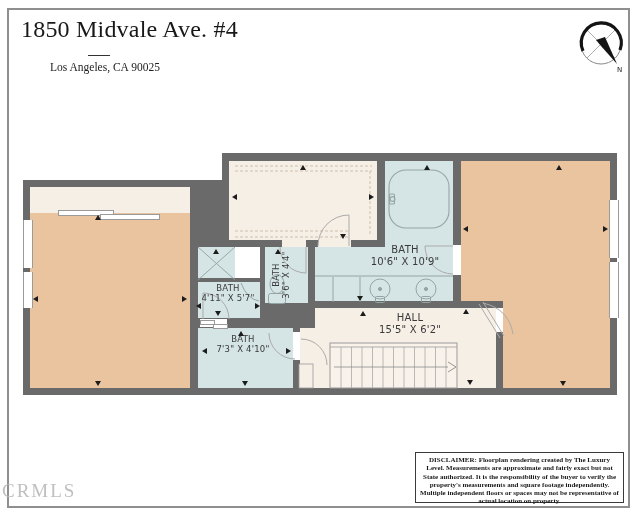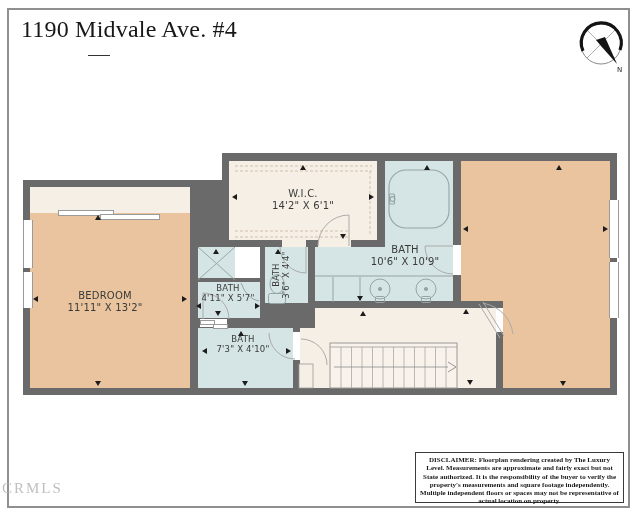--- a/index.html
+++ b/index.html
@@ -36,37 +36,38 @@
   .rl.sm{font-size:8.5px;line-height:10px;}
   .rl.vert{transform:translate(-50%,-50%) rotate(-90deg);}
   
   .mk{position:absolute;width:0;height:0;z-index:5;}
   .mk.up{border-left:3px solid transparent;border-right:3px solid transparent;border-bottom:5px solid #1c1c1c;}
   .mk.down{border-left:3px solid transparent;border-right:3px solid transparent;border-top:5px solid #1c1c1c;}
   .mk.left{border-top:3px solid transparent;border-bottom:3px solid transparent;border-right:5px solid #1c1c1c;}
   .mk.right{border-top:3px solid transparent;border-bottom:3px solid transparent;border-left:5px solid #1c1c1c;}
   
   .watermark{position:absolute;left:2px;top:480px;z-index:5;font-family:"Liberation Serif",serif;
-      font-size:15px;color:#bfbfbf;letter-spacing:2px;}
+      font-size:19px;color:#bfbfbf;letter-spacing:2px;}
   .footer-title{position:absolute;left:28px;top:472px;z-index:6;font-family:"Liberation Serif",serif;
       font-size:23px;color:#101010;}
   .disclaimer{position:absolute;left:415px;top:452px;width:209px;height:51px;z-index:6;
       border:1.5px solid #3a3a3a;box-sizing:border-box;padding:3px 4px;
       font-family:"Liberation Serif",serif;font-size:7px;line-height:8.3px;font-weight:600;
       color:#1a1a1a;text-align:center;}
   #compass{position:absolute;left:574px;top:14px;z-index:5;}
 </style>
 </head>
 <body>
 
 <div id="page">
   <div class="border-frame"></div>
 
-  <div class="title">1190 Midvale Ave. #4</div>
+  <div class="title">1850 Midvale Ave. #4</div>
   <div class="title-divider"></div>
+  <div class="subtitle">Los Angeles, CA 90025</div>
 
   <svg id="compass" width="56" height="64" viewBox="0 0 56 64">
     <circle cx="27" cy="30" r="20" fill="none" stroke="#8a8a8a" stroke-width="1"></circle>
     <line x1="13" y1="16" x2="41" y2="44" stroke="#9a9a9a" stroke-width="0.8"></line>
     <line x1="13" y1="44" x2="41" y2="16" stroke="#9a9a9a" stroke-width="0.8"></line>
     <path d="M 9 37 A 20 20 0 1 1 46 36" fill="none" stroke="#141414" stroke-width="3.2"></path>
     <polygon points="22,26 31,23 43,50 27,32" fill="#141414"></polygon>
     <text x="43" y="58" font-size="7" fill="#222" font-family="DejaVu Sans, sans-serif">N</text>
   </svg>
 
@@ -174,39 +175,35 @@
       <path d="M 349 215 A 31 31 0 0 0 318 246 M 349 215 L 349 246"></path>
       <path d="M 425 246 A 28 28 0 0 0 453 274 M 425 246 L 453 246"></path>
       <path d="M 280 247 A 26 26 0 0 0 306 273 M 306 247 L 306 273"></path>
       <path d="M 203 293 A 26 26 0 0 1 229 319 M 203 293 L 203 319"></path>
       <path d="M 269 333 A 26 26 0 0 0 295 359"></path>
       <path d="M 301 339 A 26 26 0 0 1 327 365"></path>
       <path d="M 479 304 L 500 338 M 483 302 L 504 336 M 483 303 Q 509 309 513 334"></path>
     </g>
   </svg>
 
-  <div class="rl" style="left:303px;top:188px">
-    <div>W.I.C.</div>
-    <div>14'2" X 6'1"</div>
-  </div>
   <div class="rl" style="left:405px;top:244px">
     <div>BATH</div>
     <div>10'6" X 10'9"</div>
   </div>
-  <div class="rl" style="left:105px;top:290px">
-    <div>BEDROOM</div>
-    <div>11'11" X 13'2"</div>
-  </div>
   <div class="rl sm" style="left:228px;top:283px">
     <div>BATH</div>
     <div>4'11" X 5'7"</div>
   </div>
   <div class="rl sm vert" style="left:281px;top:275px">
     <div>BATH</div>
     <div>3'6" X 4'4"</div>
+  </div>
+  <div class="rl" style="left:410px;top:312px">
+    <div>HALL</div>
+    <div>15'5" X 6'2"</div>
   </div>
   <div class="rl sm" style="left:243px;top:334px">
     <div>BATH</div>
     <div>7'3" X 4'10"</div>
   </div>
 
   <span class="mk up" style="left:95px;top:215px"></span>
   <span class="mk up" style="left:300px;top:165px"></span>
   <span class="mk up" style="left:424px;top:165px"></span>
   <span class="mk up" style="left:556px;top:165px"></span>

